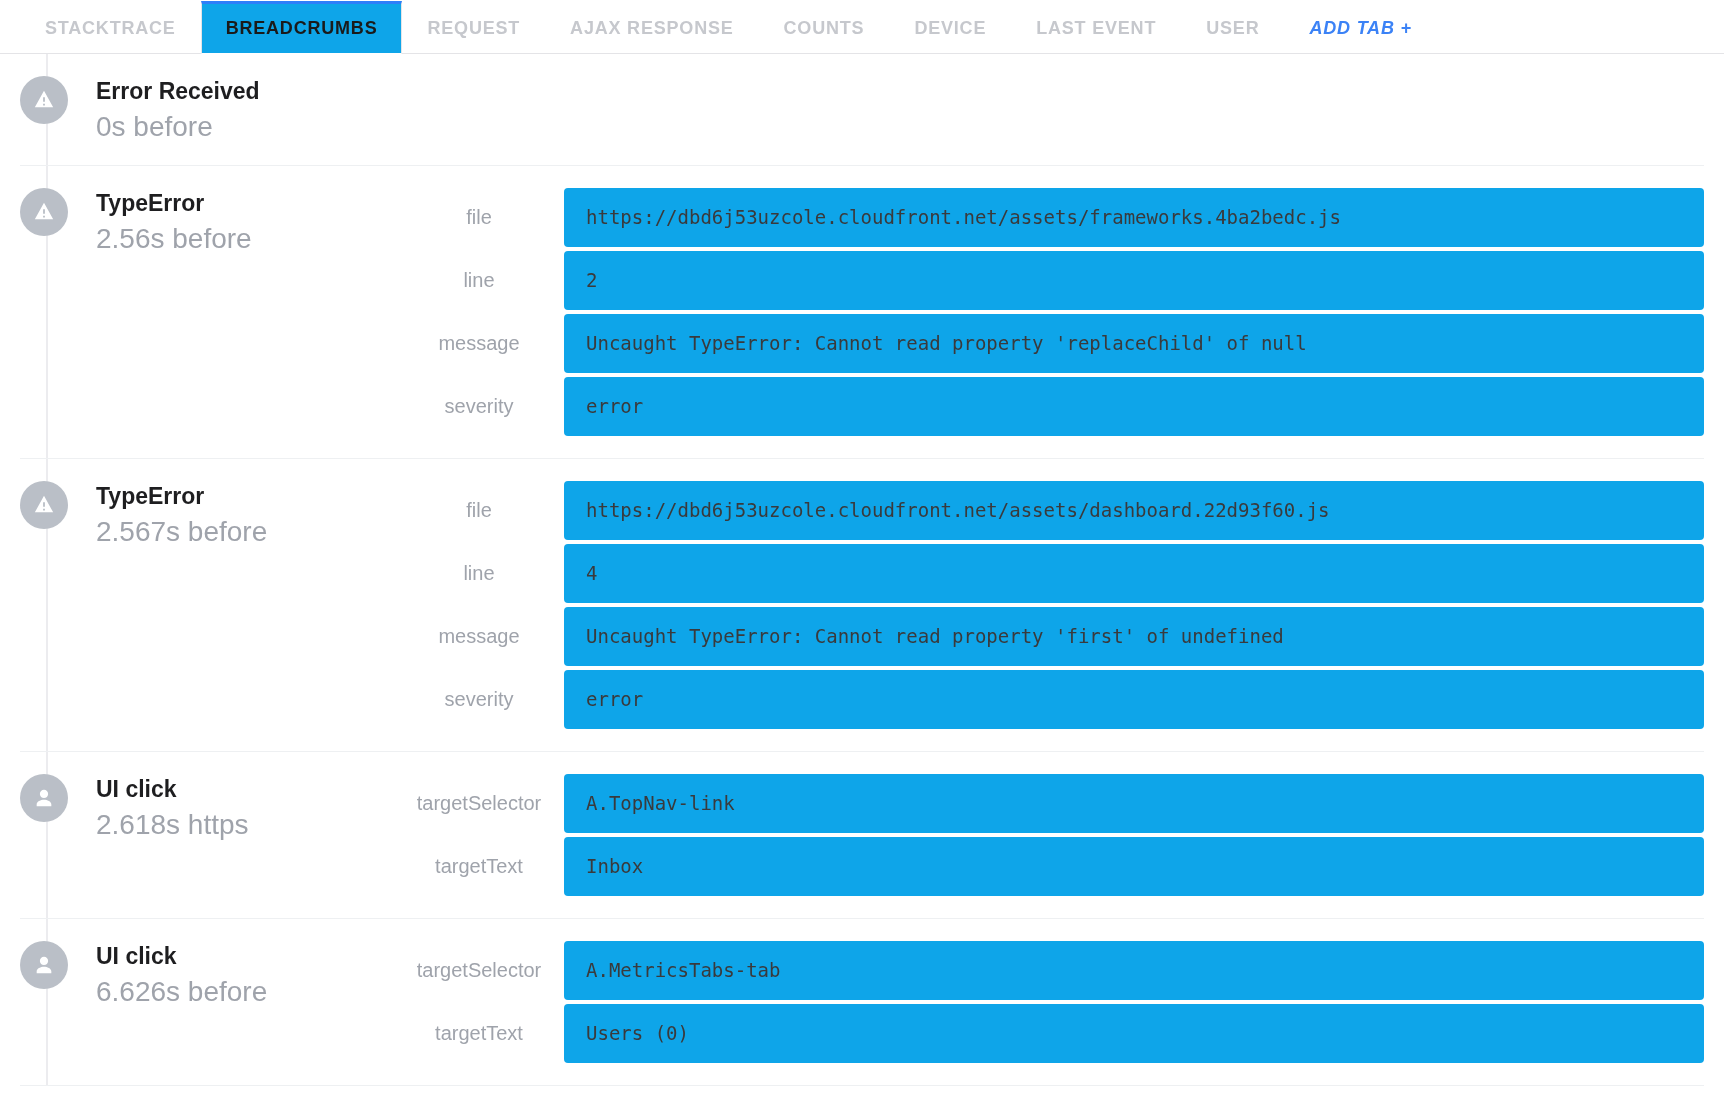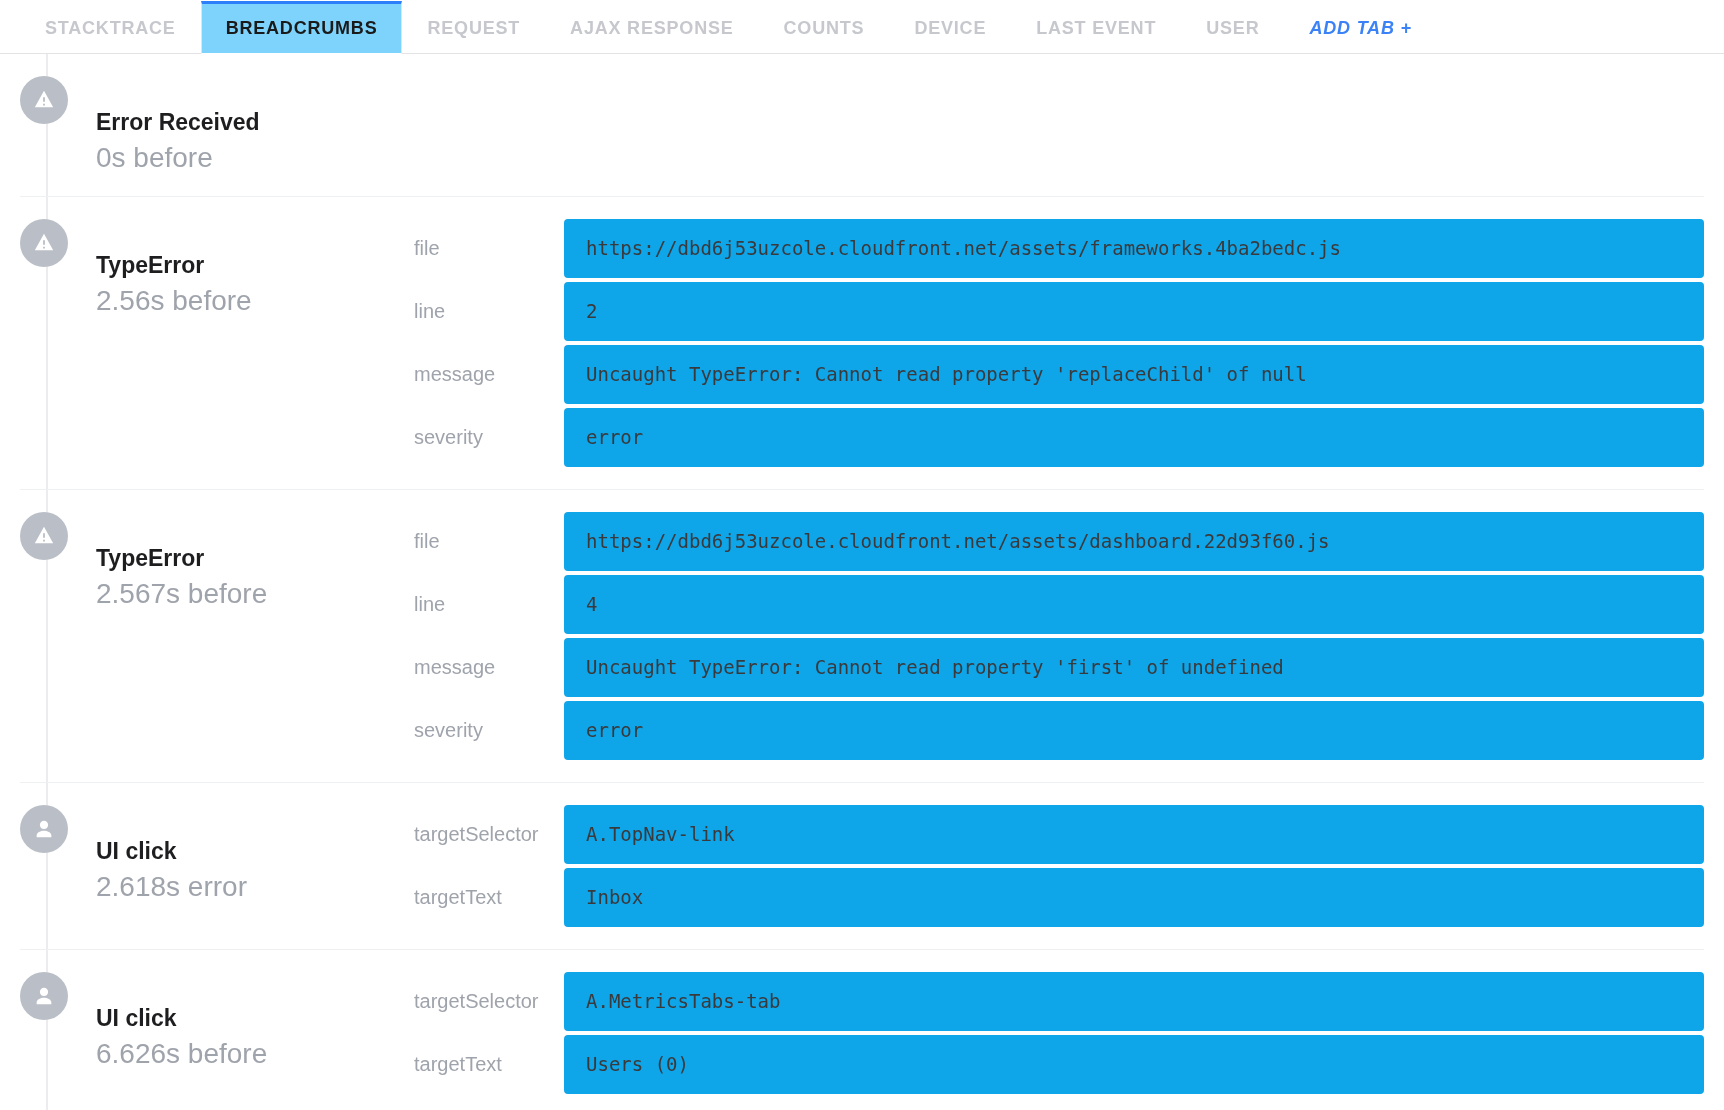--- a/index.html
+++ b/index.html
@@ -26,21 +26,21 @@
     border: 1px solid transparent;
     border-bottom: none;
     position: relative;
     top: 1px;
   }
   .tab.active {
     color: #1a1a1a;
     border: 1px solid #e4e4e7;
     border-top: 3px solid #2d7ff9;
     border-bottom: 1px solid #fff;
-    background: #7dd3fc;
+    background: #0ea5e9;
     padding-top: 14px;
   }
   .tab.add { color: #3b82f6; font-style: italic; }
 
   .timeline {
     position: relative;
     padding: 0 20px;
   }
   .timeline::before {
     content: "";
@@ -72,21 +72,20 @@
     border-radius: 50%;
     background: #babfc7;
     display: flex;
     align-items: center;
     justify-content: center;
   }
   .circle svg { width: 22px; height: 22px; fill: #fff; }
   .head-col {
     flex: 0 0 290px;
     padding-top: 2px;
-    margin-top: 31px;
   }
   .entry-title {
     font-weight: 700;
     font-size: 23px;
     color: #1e1e20;
     margin-bottom: 6px;
   }
   .entry-time {
     font-size: 28px;
     color: #9fa3ab;
@@ -97,21 +96,21 @@
     flex-direction: column;
     gap: 4px;
   }
   .row {
     display: flex;
     align-items: stretch;
     gap: 20px;
   }
   .key {
     flex: 0 0 130px;
-    text-align: left;
+    text-align: center;
     color: #9fa3ab;
     font-size: 20px;
     padding: 18px 0;
   }
   .val {
     flex: 1;
     background: #0ea5e9;
     border-radius: 4px;
     padding: 18px 22px;
     font-family: "SFMono-Regular", Menlo, Consolas, monospace;
@@ -215,21 +214,21 @@
     <div class="entry">
       <div class="icon-col">
         <div class="circle">
           <svg viewBox="0 0 24 24">
             <path d="M12 12c2.5 0 4.5-2 4.5-4.5S14.5 3 12 3 7.5 5 7.5 7.5 9.5 12 12 12zm0 2c-3.5 0-8 1.8-8 5v2h16v-2c0-3.2-4.5-5-8-5z"></path>
           </svg>
         </div>
       </div>
       <div class="head-col">
         <div class="entry-title">UI click</div>
-        <div class="entry-time">2.618s error</div>
+        <div class="entry-time">2.618s https</div>
       </div>
       <div class="details">
         <div class="row">
           <div class="key">targetSelector</div>
           <div class="val">A.TopNav-link</div>
         </div>
         <div class="row">
           <div class="key">targetText</div>
           <div class="val">Inbox</div>
         </div>

